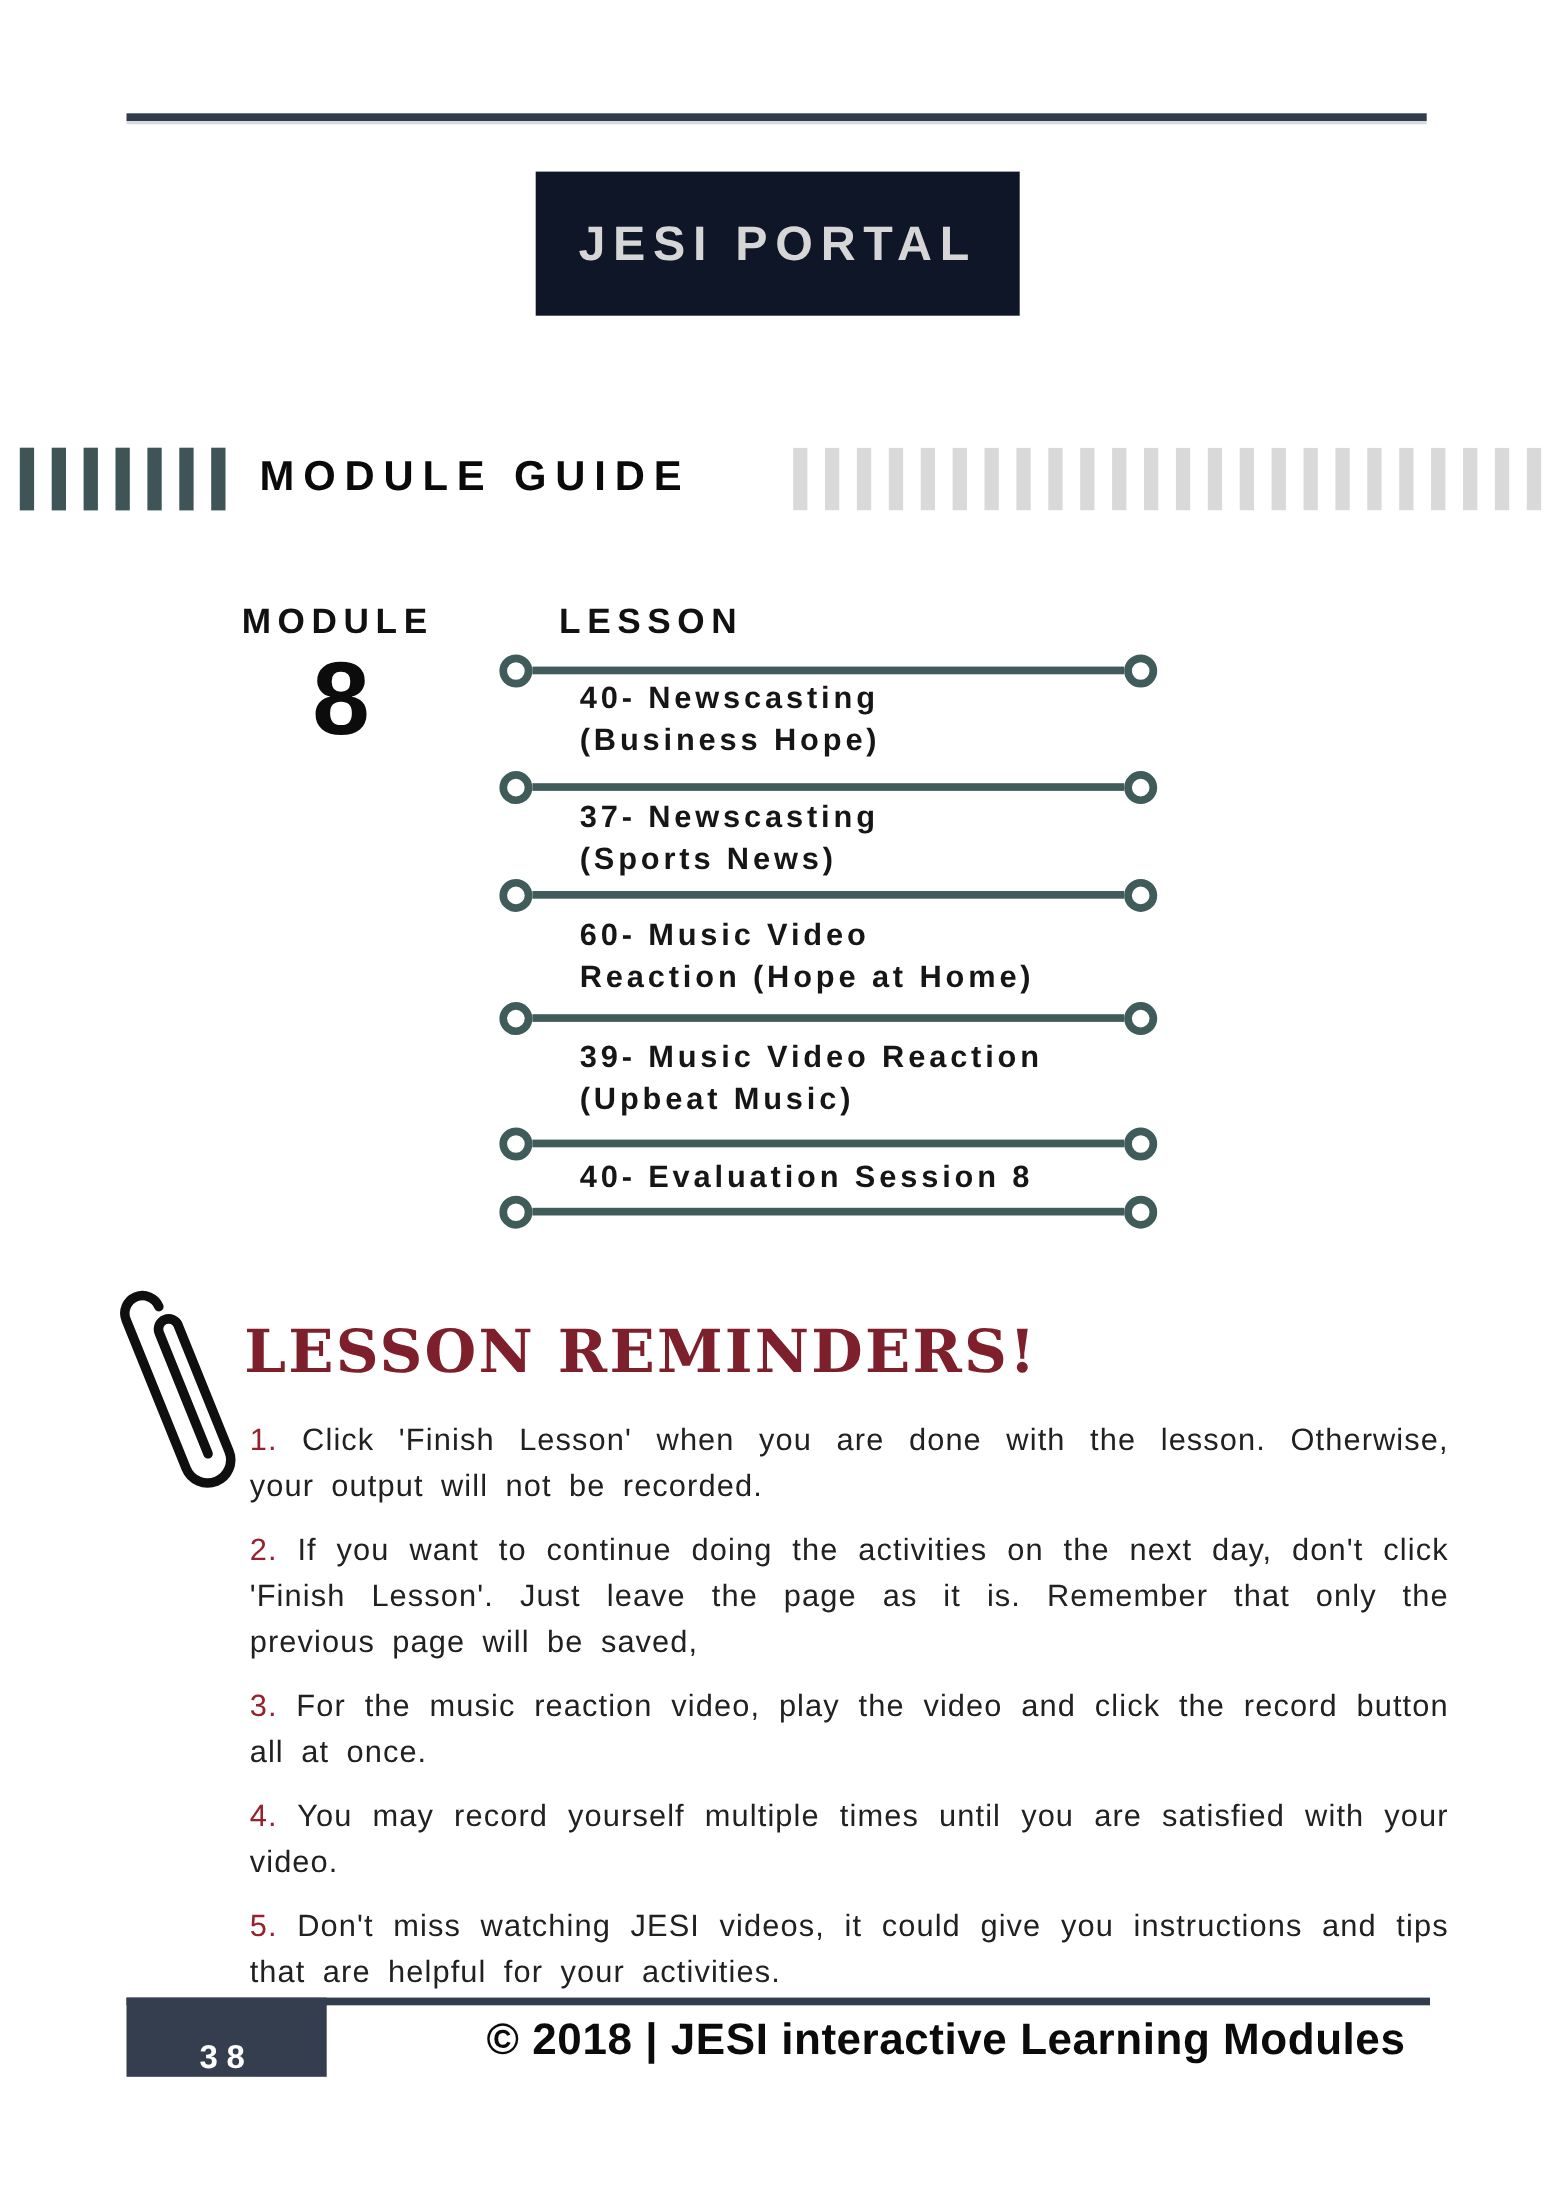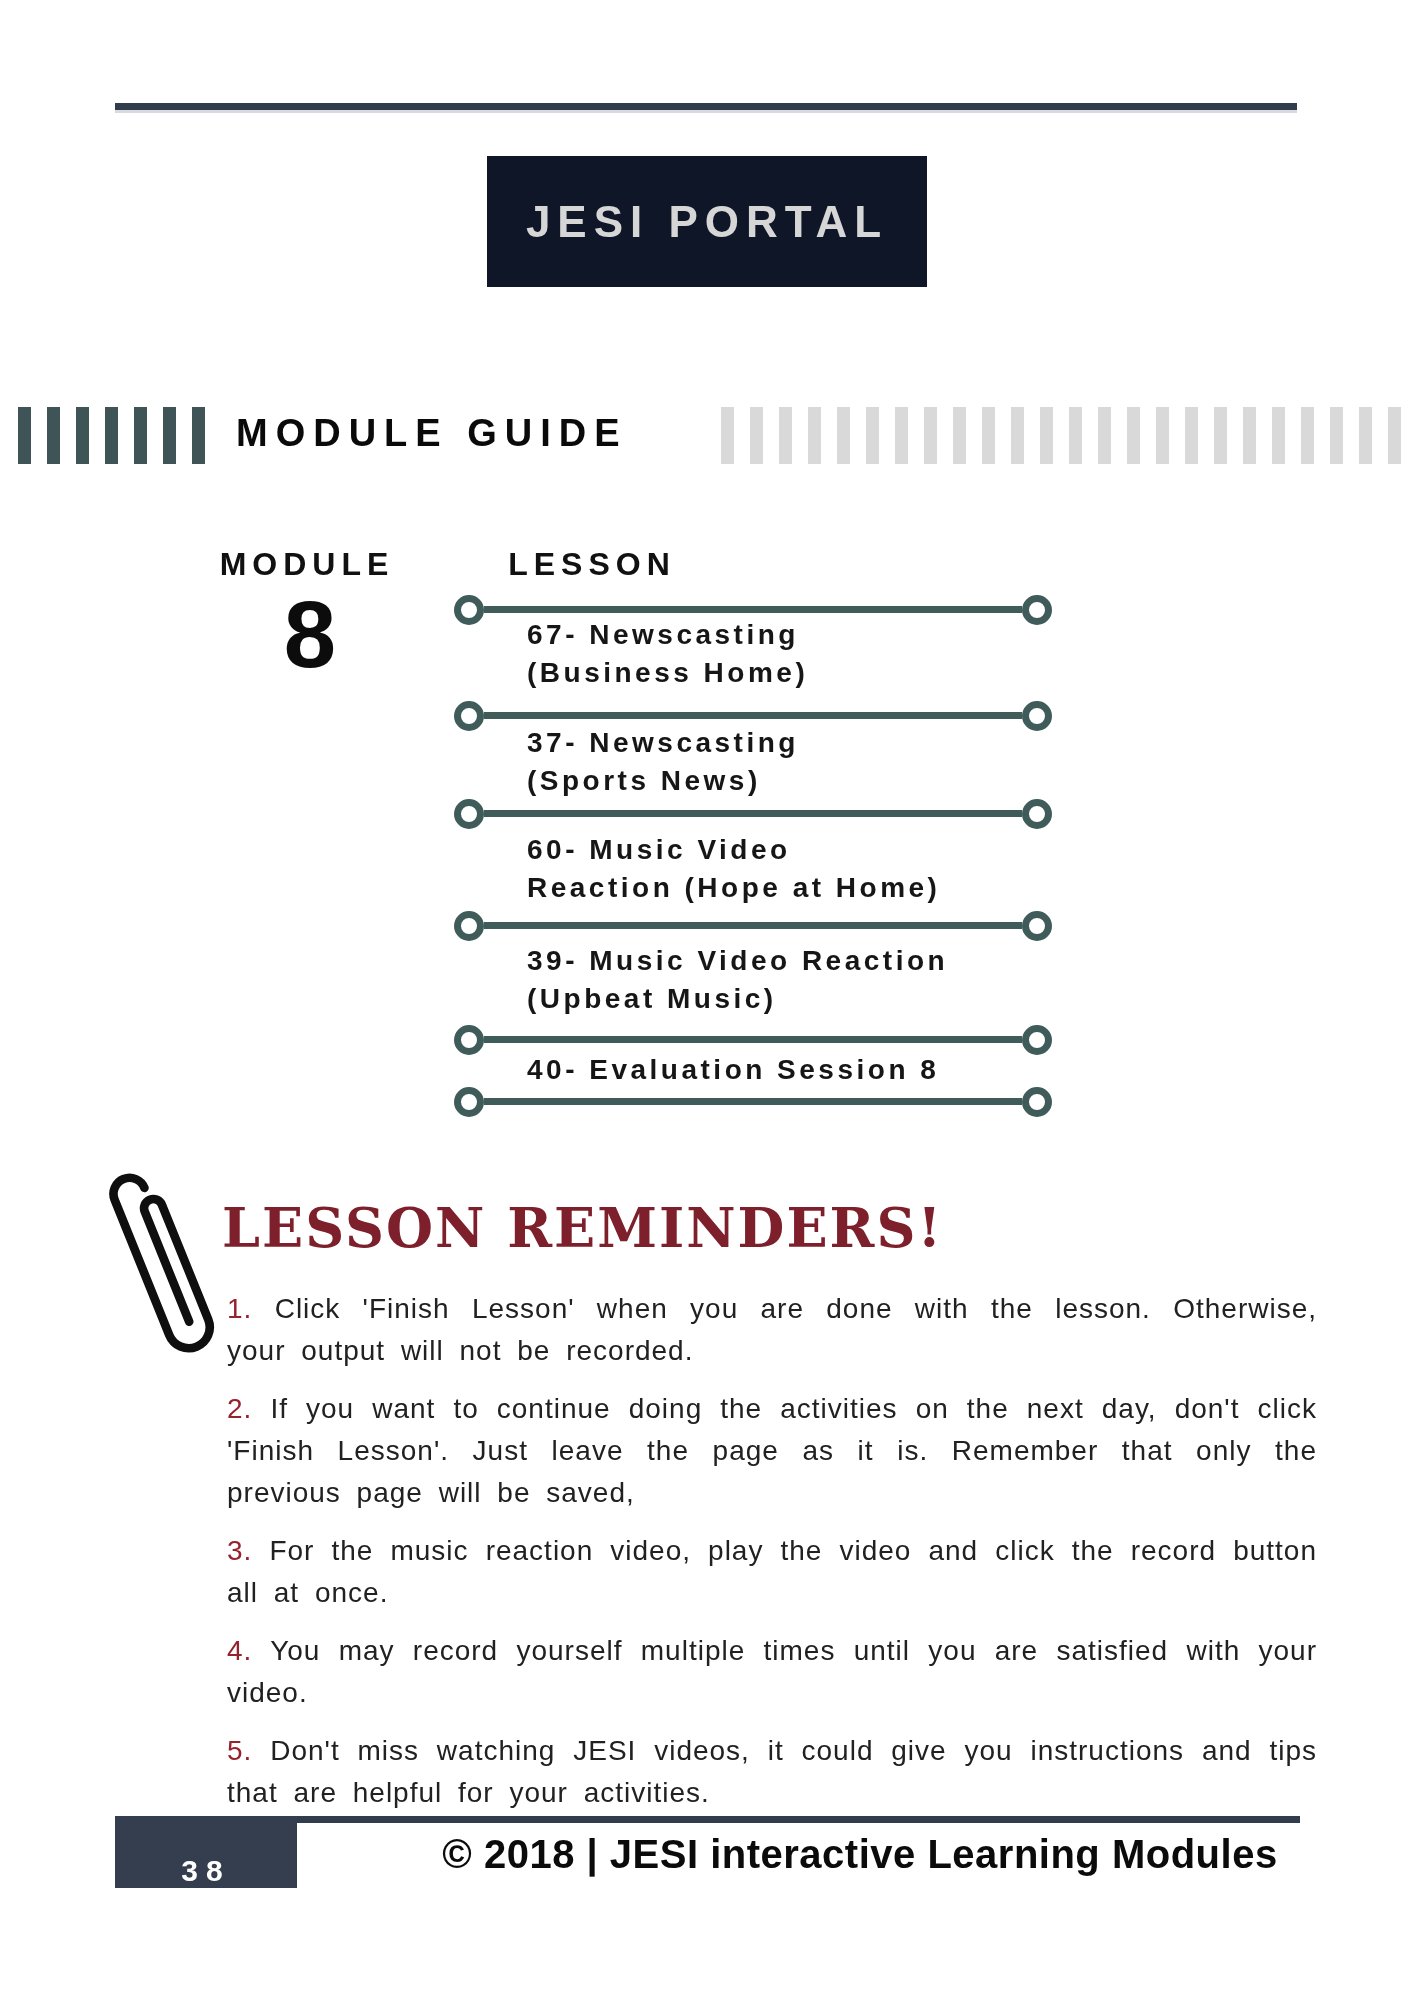--- a/index.html
+++ b/index.html
@@ -161,22 +161,22 @@
     <span class="dot left"></span>
     <span class="dot right"></span>
   </div>
   <div class="connector c6">
     <span class="bar-line"></span>
     <span class="dot left"></span>
     <span class="dot right"></span>
   </div>
 
   <div class="lesson-item l36">
-    <div>67- Newscasting</div>
-    <div>(Business Home)</div>
+    <div>40- Newscasting</div>
+    <div>(Business Hope)</div>
   </div>
   <div class="lesson-item l37">
     <div>37- Newscasting</div>
     <div>(Sports News)</div>
   </div>
   <div class="lesson-item l38">
     <div>60- Music Video</div>
     <div>Reaction (Hope at Home)</div>
   </div>
   <div class="lesson-item l39">

